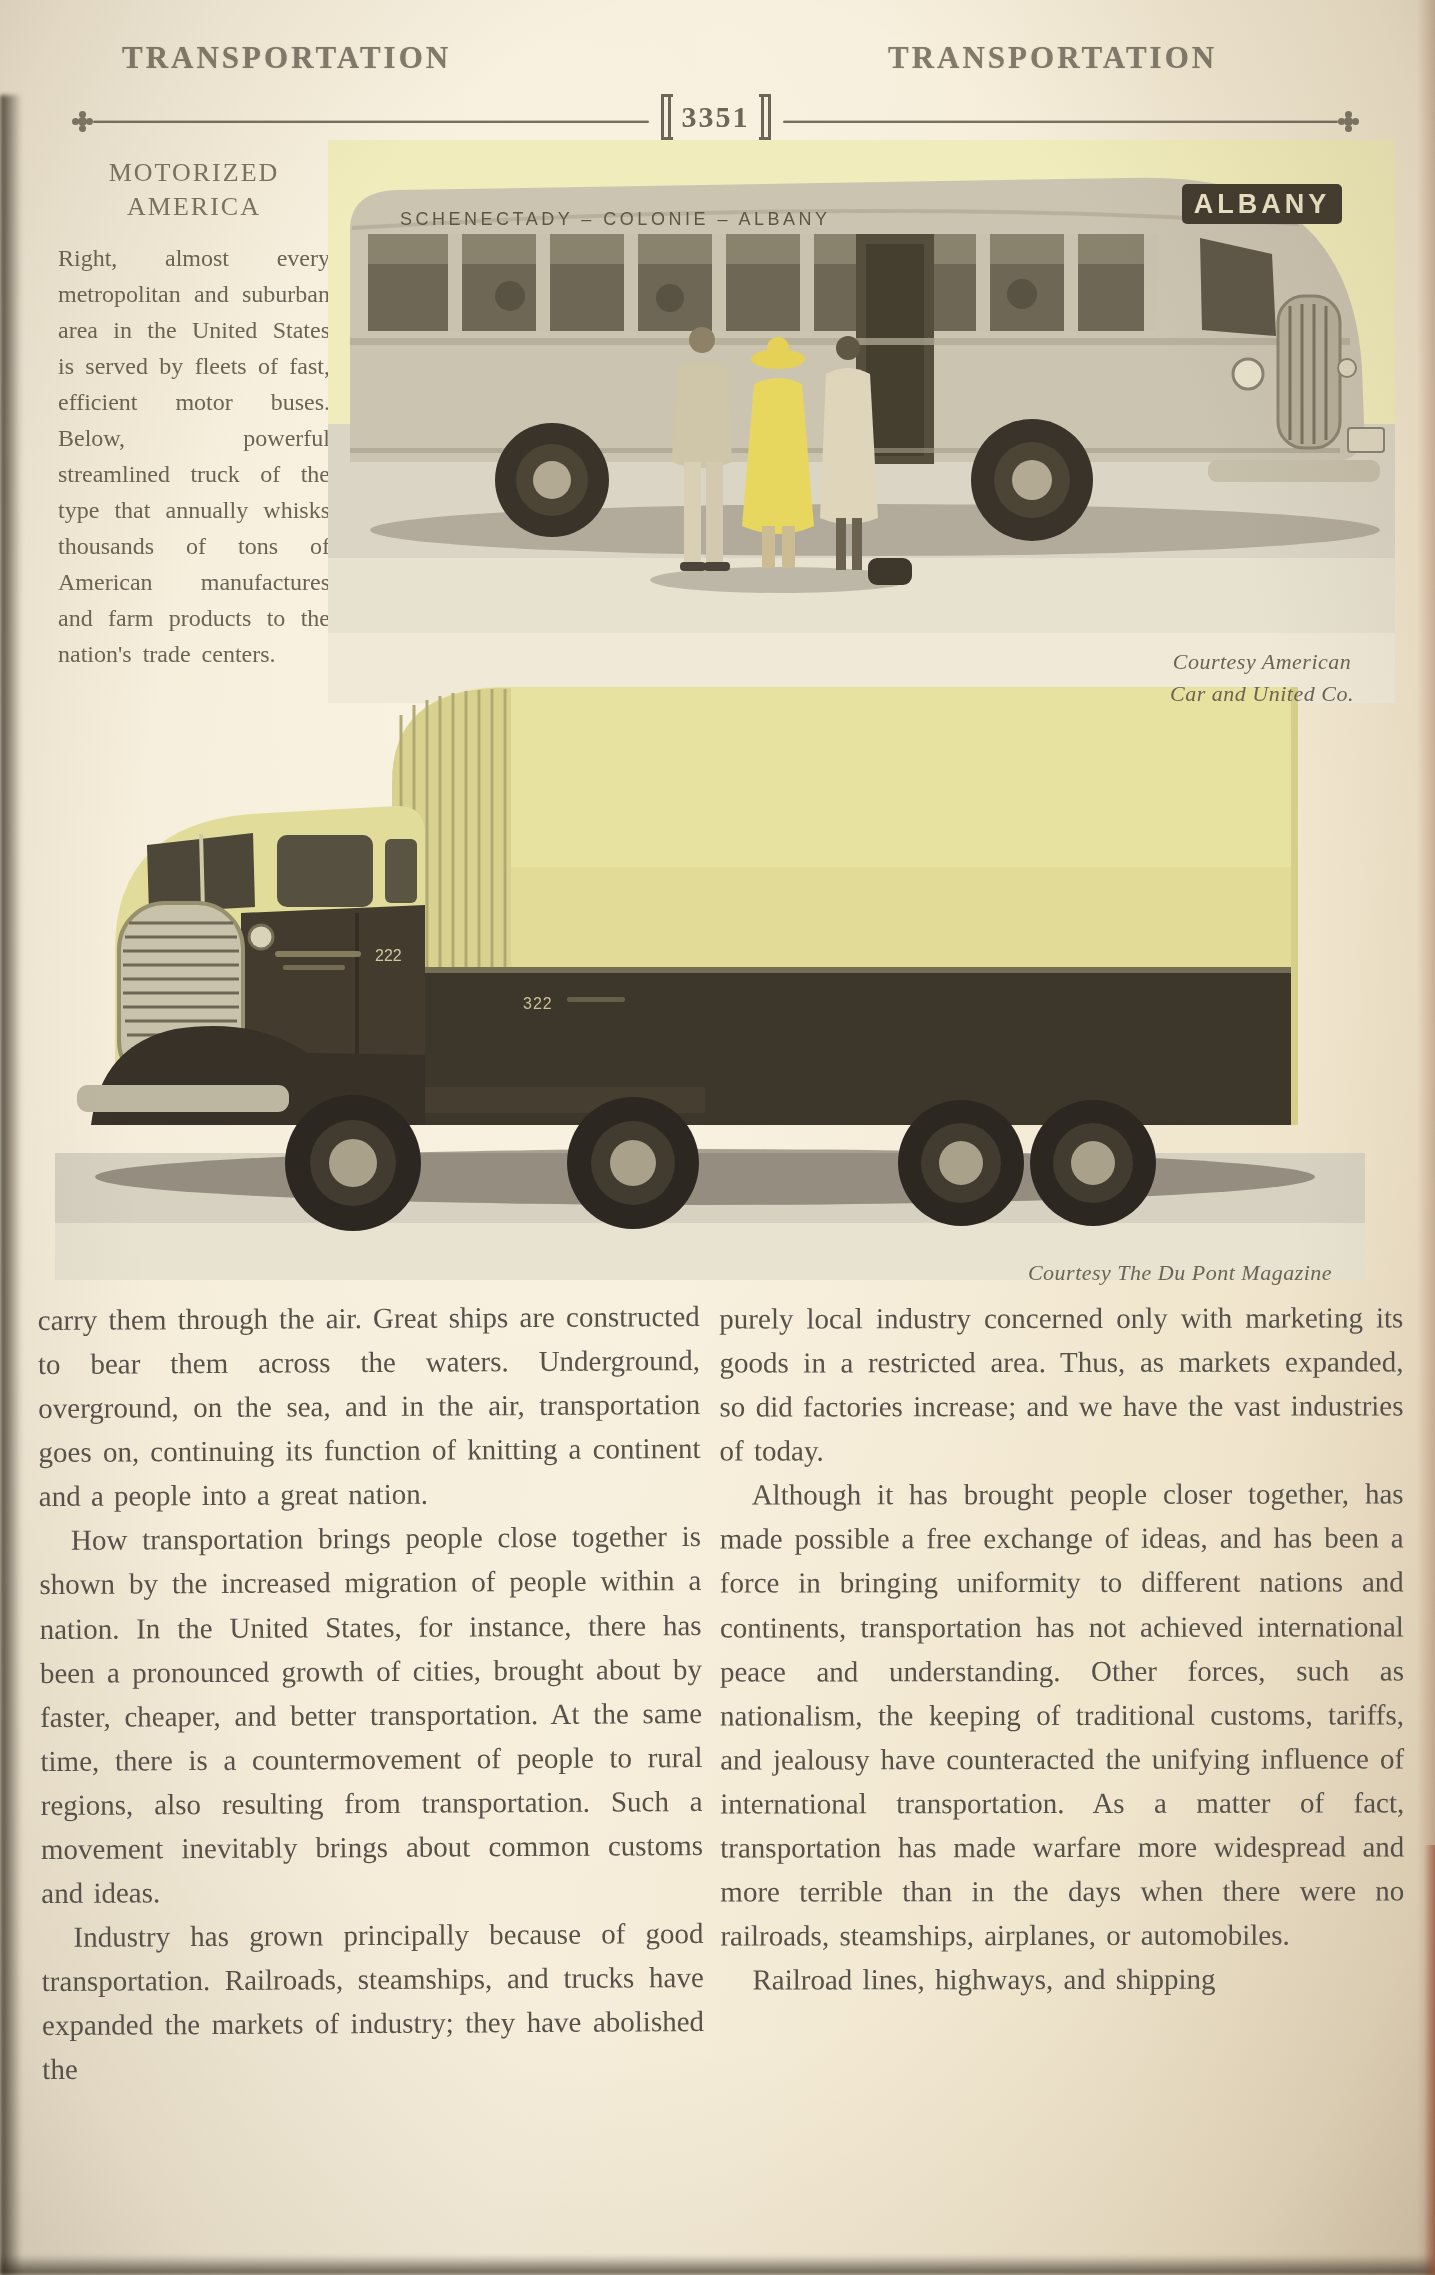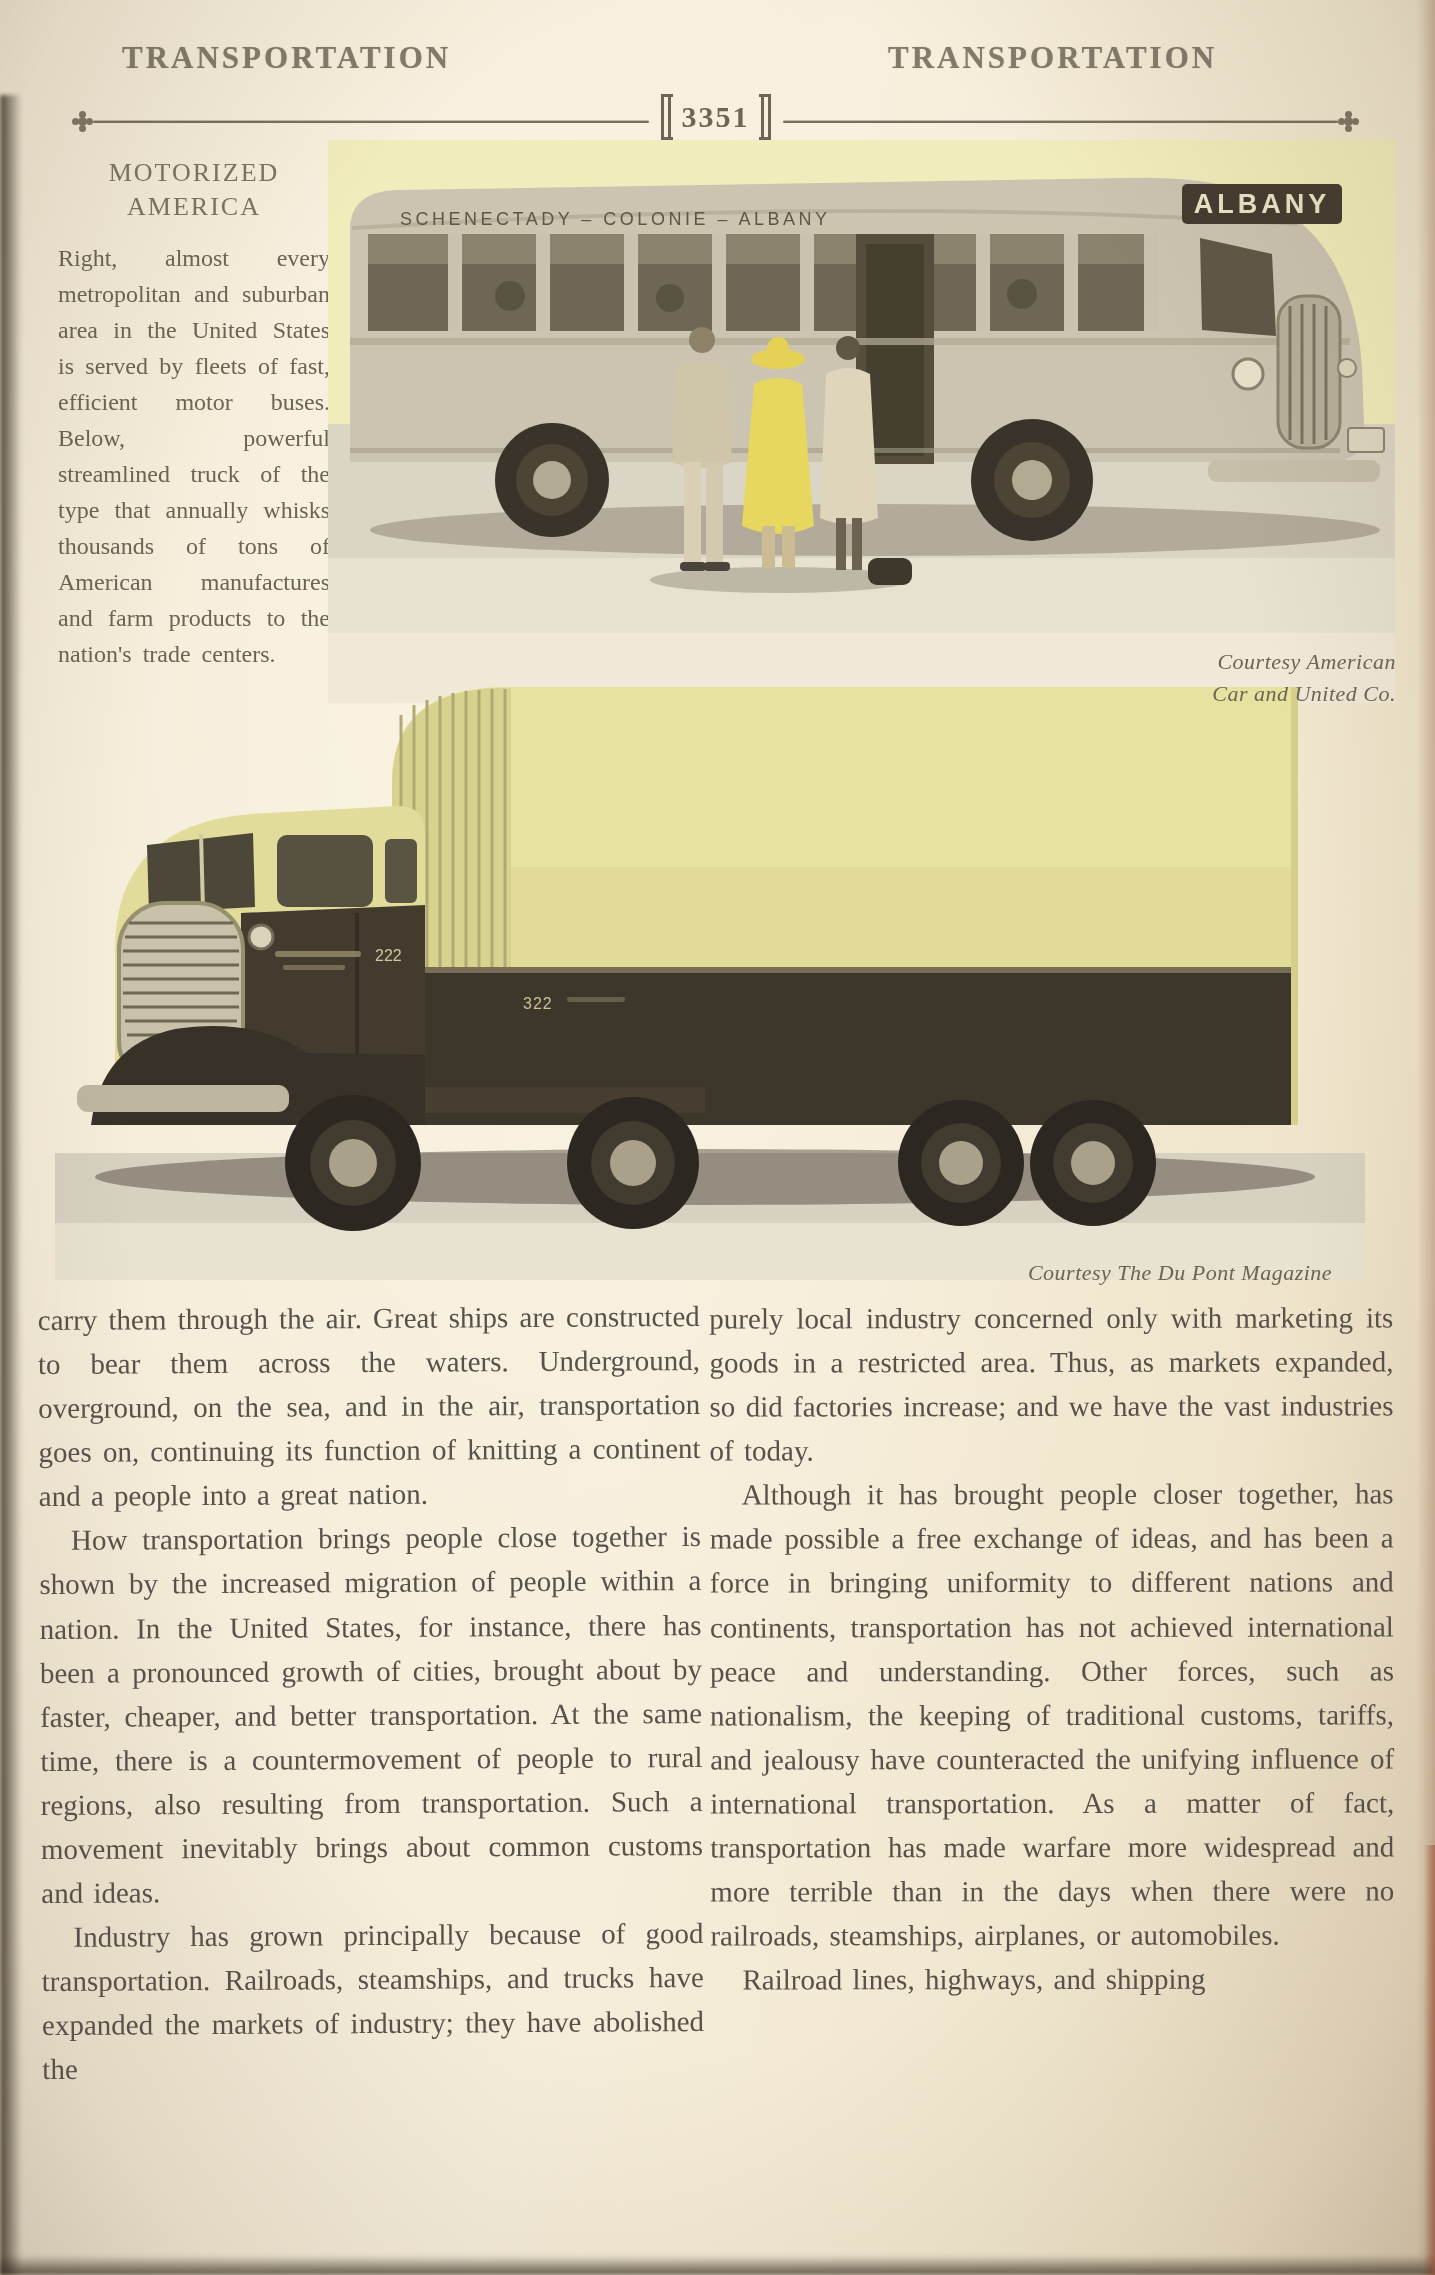--- a/index.html
+++ b/index.html
@@ -33,24 +33,24 @@
   
   .sidebar{position:absolute;left:58px;top:156px;width:272px;}
   .sidebar-heading{font-size:26px;letter-spacing:2px;text-align:center;color:#7b7363;
     line-height:1.3;margin-bottom:16px;}
   .sidebar-body{font-size:24px;line-height:1.5;text-align:justify;word-spacing:5px;color:#6b6455;}
   
   .photo{position:absolute;}
   .bus-photo{left:300px;top:128px;width:1095px;height:575px;}
   .truck-photo{left:55px;top:655px;width:1310px;height:625px;}
   .credit{position:absolute;font-style:italic;font-size:22px;color:#6b6455;letter-spacing:.5px;z-index:5;}
-  .credit-bus{left:1128px;top:646px;width:268px;text-align:right;line-height:1.45;}
+  .credit-bus{left:1128px;top:646px;width:268px;text-align:center;line-height:1.45;}
   .credit-truck{left:985px;top:1260px;width:390px;text-align:center;}
   
-  .columns{position:absolute;left:40px;top:1296px;width:1372px;display:flex;gap:8px;z-index:4;}
+  .columns{position:absolute;left:40px;top:1296px;width:1372px;display:flex;gap:18px;z-index:4;}
   .col{text-align:justify;font-size:29px;line-height:1.52;word-spacing:3px;color:#57514a;}
   .col-left{width:662px;transform:rotate(-0.35deg);}
   .col-right{width:684px;transform:rotate(-0.1deg);}
   .col p{margin:0;}
   .col p.indent{text-indent:32px;}
   
   .edge-left{position:absolute;left:0;top:95px;bottom:0;width:22px;pointer-events:none;filter:blur(2px);
     background:linear-gradient(to right,rgba(35,28,19,.8) 0%,rgba(35,28,19,.35) 55%,rgba(35,28,19,0) 100%);}
   .edge-bottom{position:absolute;left:0;right:0;bottom:0;height:20px;pointer-events:none;filter:blur(2px);
     background:linear-gradient(to top,rgba(35,28,19,.7),rgba(35,28,19,0));}

